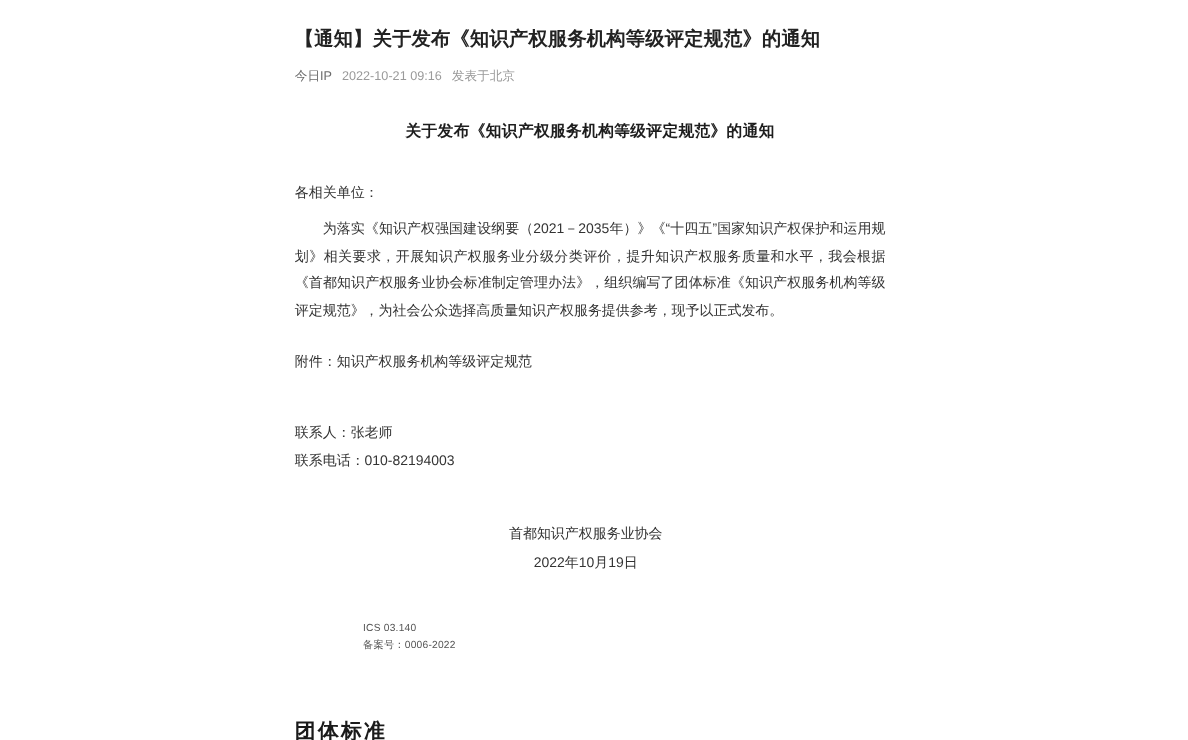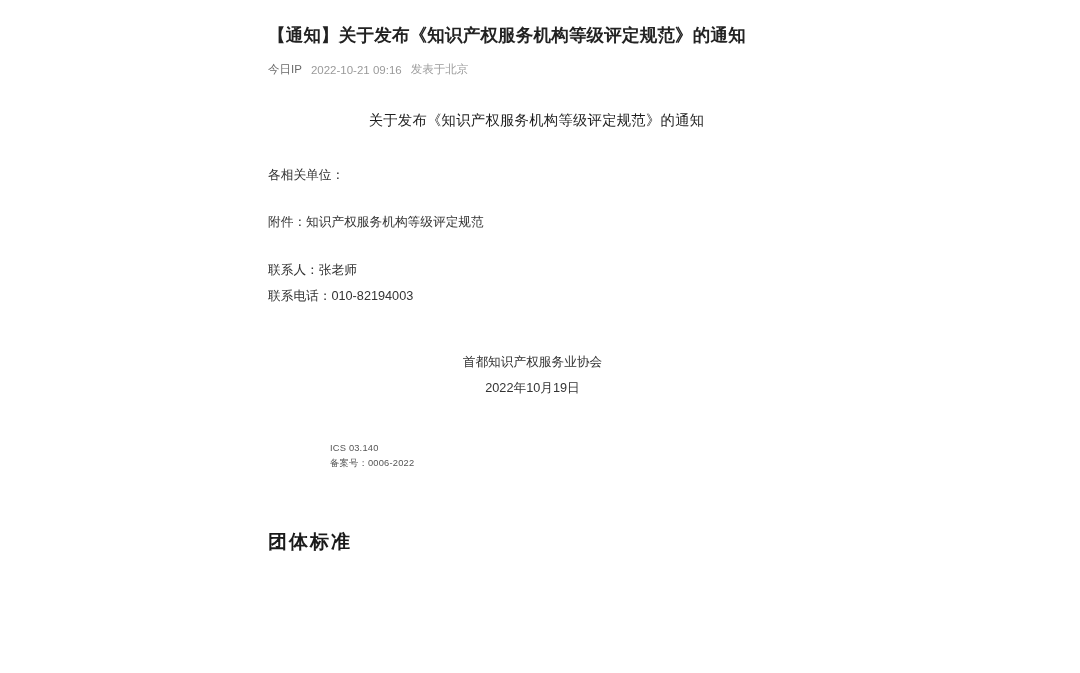--- a/index.html
+++ b/index.html
@@ -50,38 +50,38 @@
   .doc-body {
     margin-top: 30px;
     width: 537px;
     font-size: 12.7px;
     color: #333333;
     line-height: 1.95;
   }
   .doc-title {
     text-align: center;
     font-size: 14.3px;
-    font-weight: normal;
+    font-weight: bold;
     color: #1d1d1d;
     letter-spacing: 0.3px;
     margin-bottom: 28px;
   }
   .salutation {
     margin-bottom: 8px;
   }
   .para {
     text-indent: 2em;
     text-align: justify;
     margin: 0 0 10px 0;
   }
   .attachment {
     margin-top: 22px;
   }
   .contacts {
-    margin-top: 22px;
+    margin-top: 38px;
     line-height: 2.05;
   }
   .signature {
     margin-top: 40px;
     text-align: center;
     line-height: 2.05;
     padding-right: 8px;
   }
   .std-block {
     margin-top: 40px;
@@ -117,20 +117,21 @@
       <span>2022-10-21 09:16</span>
       <span>发表于北京</span>
     </div>
 
     <section class="doc-body">
 
       <div class="doc-title">关于发布《知识产权服务机构等级评定规范》的通知</div>
 
       <div class="salutation">各相关单位：</div>
 
+      <p class="para">为落实《知识产权强国建设纲要（2021－2035年）》《“十四五”国家知识产权保护和运用规划》相关要求，开展知识产权服务业分级分类评价，提升知识产权服务质量和水平，我会根据《首都知识产权服务业协会标准制定管理办法》，组织编写了团体标准《知识产权服务机构等级评定规范》，为社会公众选择高质量知识产权服务提供参考，现予以正式发布。</p>
 
       <div class="attachment">附件：知识产权服务机构等级评定规范</div>
 
       <div class="contacts">
         <div>联系人：张老师</div>
         <div>联系电话：010-82194003</div>
       </div>
 
       <div class="signature">
         <div>首都知识产权服务业协会</div>

